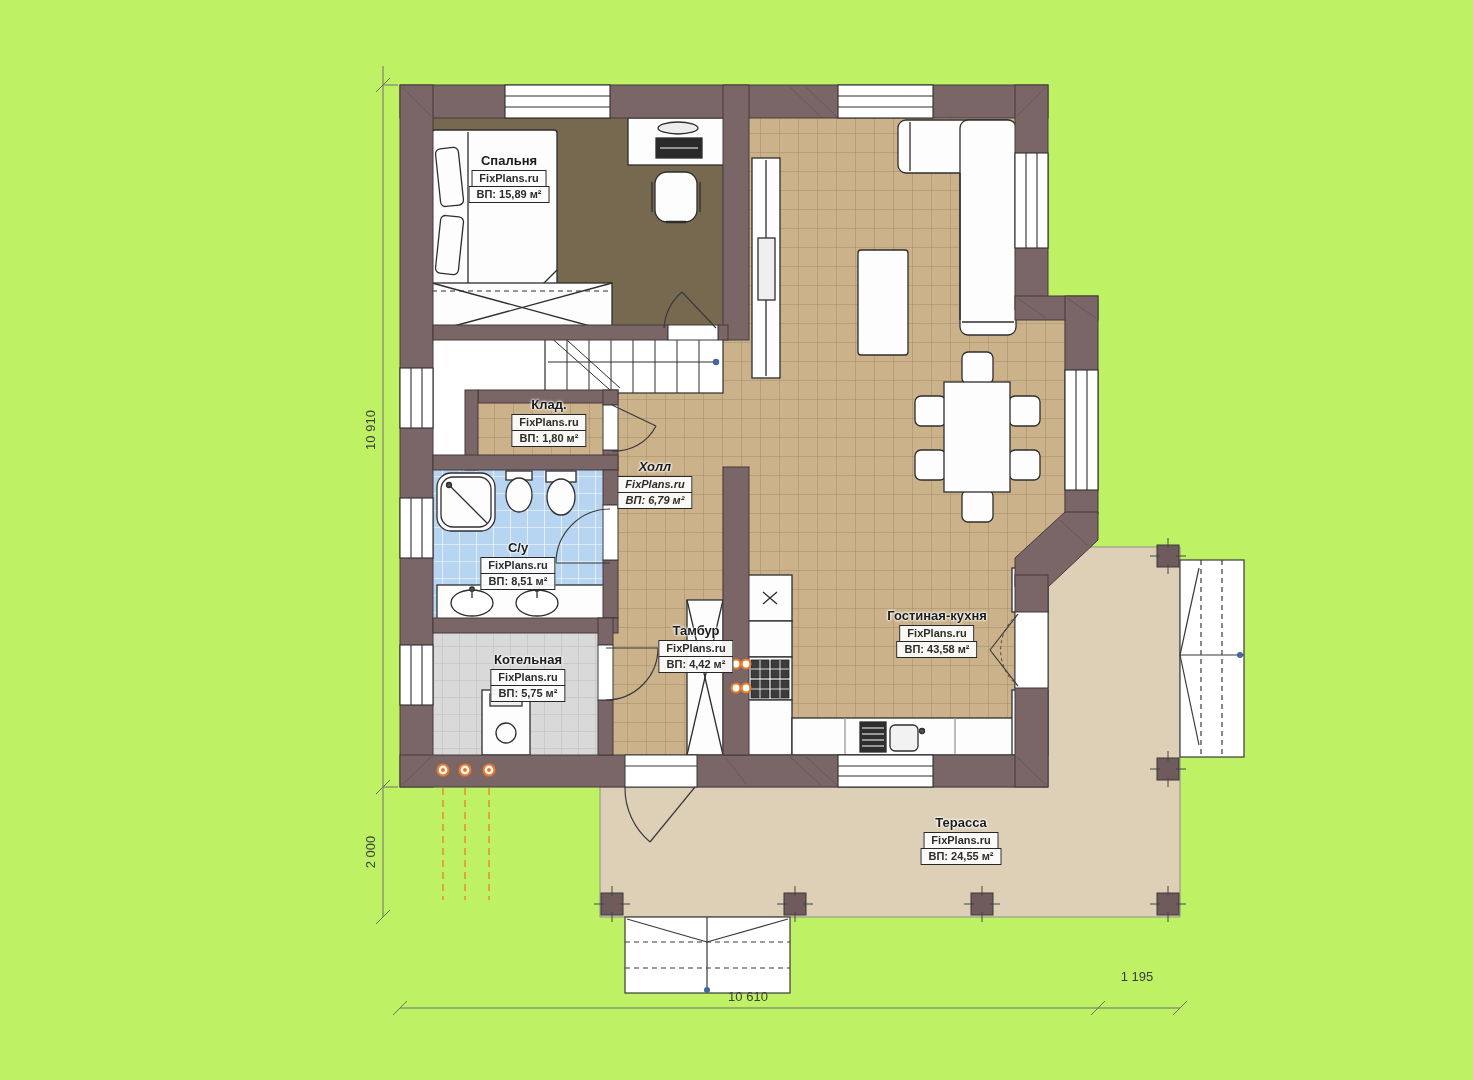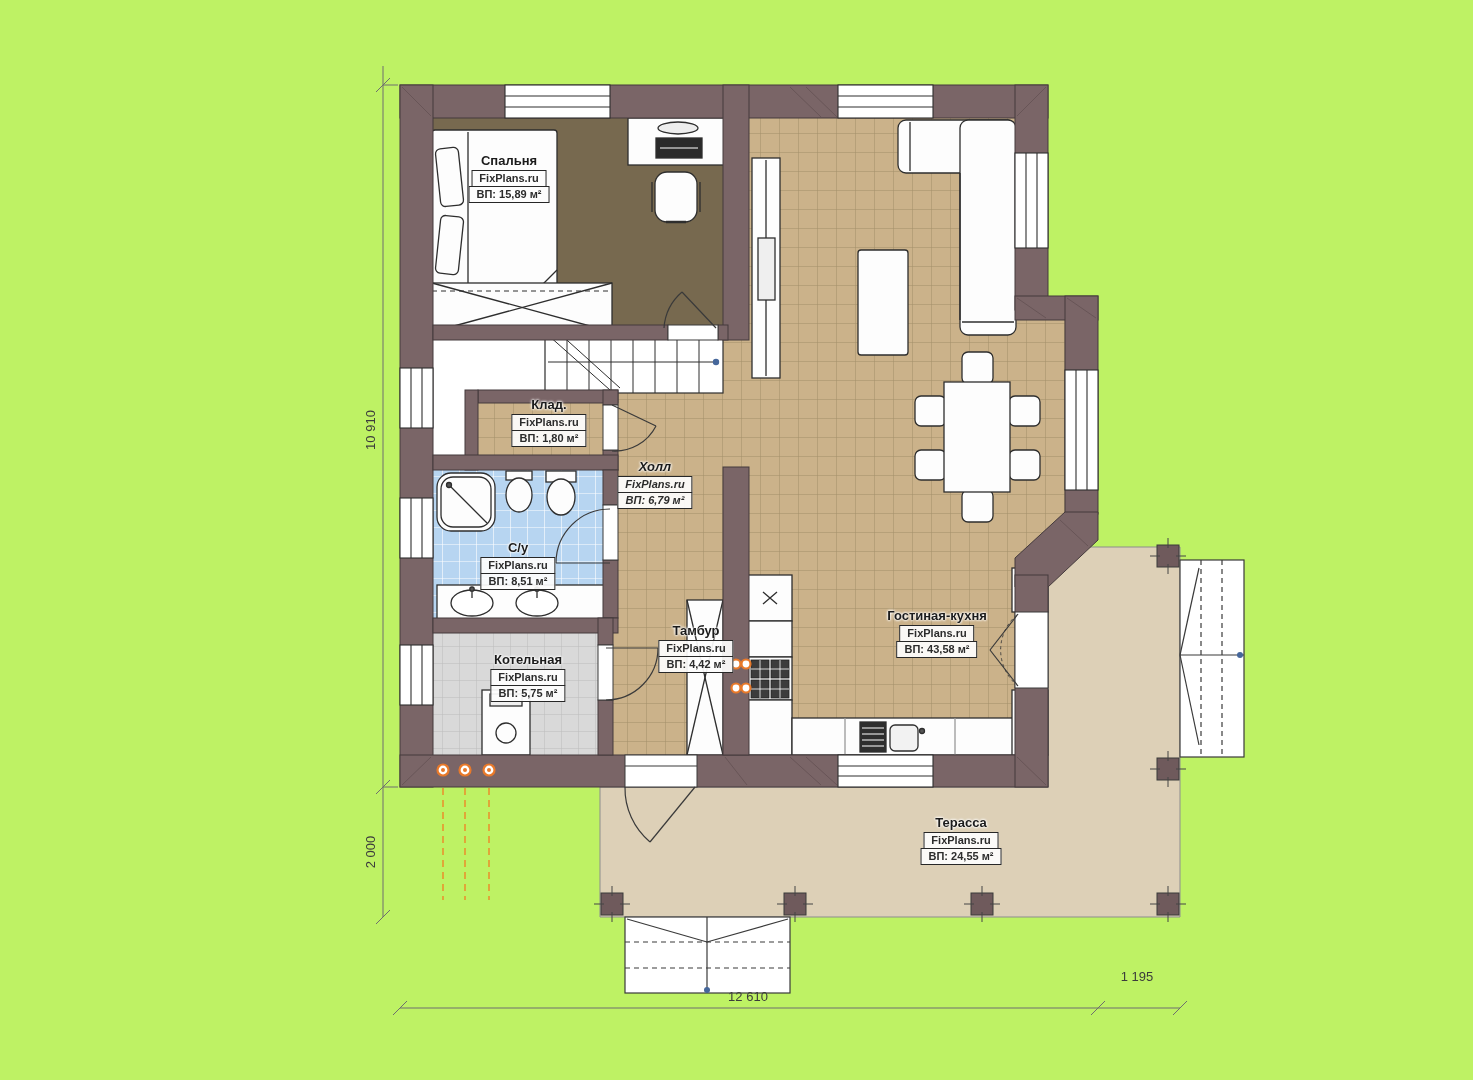--- a/index.html
+++ b/index.html
@@ -488,16 +488,16 @@
   </div>
 
   <div class="room-label" style="left:941px;top:815px;margin-left:20px;">
     <div class="room-name">Терасса</div>
     <div class="wm-box">FixPlans.ru</div>
     <div class="area-box">ВП: 24,55 м²</div>
   </div>
 
   <div class="dim-label vert" style="left:370px;top:430px;">10 910</div>
   <div class="dim-label vert" style="left:370px;top:852px;">2 000</div>
-  <div class="dim-label horiz" style="left:748px;top:996px;">12 610</div>
+  <div class="dim-label horiz" style="left:748px;top:996px;">10 610</div>
   <div class="dim-label horiz" style="left:1137px;top:976px;">1 195</div>
 
 </div>
 
 </body></html>

